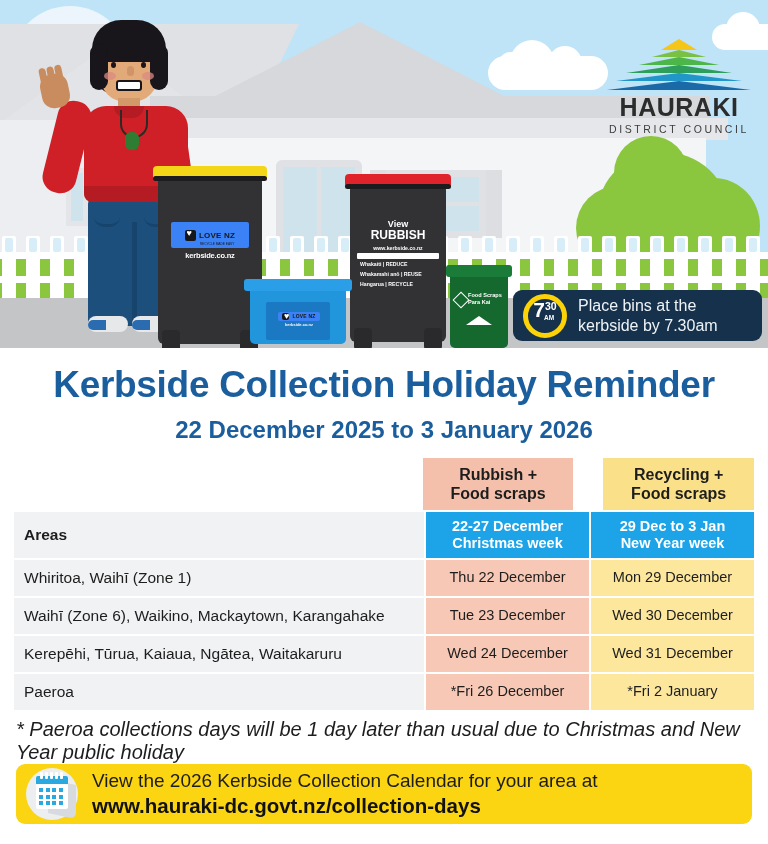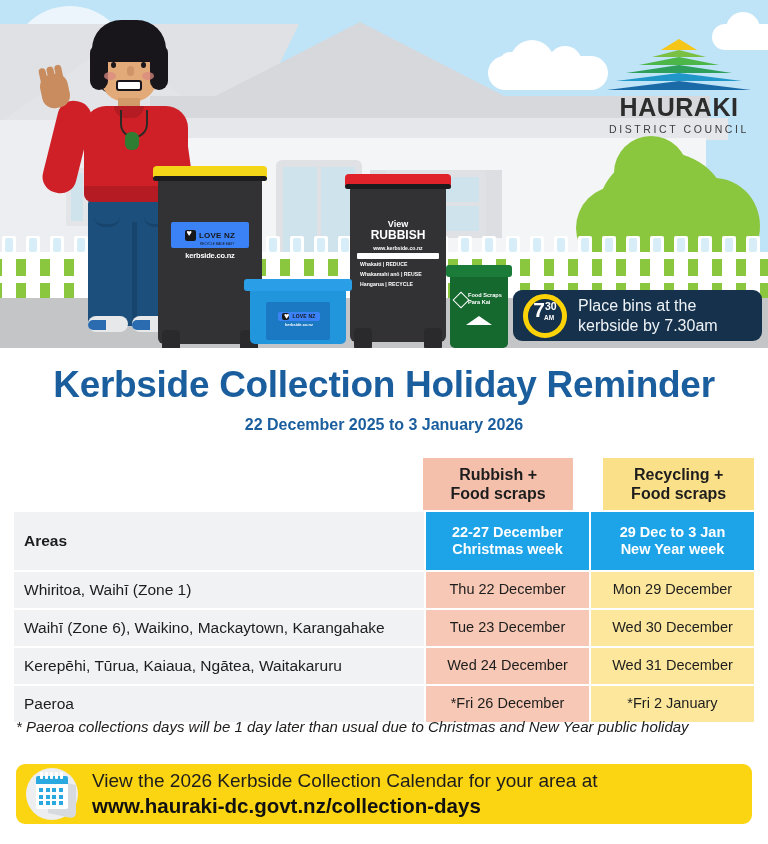--- a/index.html
+++ b/index.html
@@ -136,40 +136,40 @@
   .badge .clock{width:44px;height:44px;margin-left:10px;border-radius:50%;border:5px solid #fcd307;box-sizing:border-box;display:flex;align-items:baseline;justify-content:center;}
   .badge .c7{font-size:21px;font-weight:700;color:#fff;line-height:1;}
   .badge .c30{font-size:10.5px;font-weight:700;color:#fff;line-height:1;position:relative;top:-7px;}
   .badge .cam{font-size:6.5px;font-weight:700;color:#fff;position:absolute;margin-top:15px;margin-left:8px;}
   .badge .txt{margin-left:11px;color:#eef3f7;font-size:16px;line-height:1.24;}
 
   
   .title{position:absolute;left:0;top:364px;width:768px;text-align:center;
          font-size:37px;font-weight:700;color:#1b5e9e;letter-spacing:-.3px;}
   .subtitle{position:absolute;left:0;top:416px;width:768px;text-align:center;
-            font-size:16px;font-weight:700;color:#1b5e9e;}
+            font-size:24px;font-weight:700;color:#1b5e9e;}
 
   
   .table{position:absolute;left:14px;top:458px;width:740px;}
   .trow{display:flex;width:100%;margin-bottom:2px;}
   .c-area{width:410px;box-sizing:border-box;padding:9px 10px;font-size:15.5px;color:#1d1d1d;background:#f1f2f4;display:flex;align-items:center;}
   .c-area.blank{background:transparent;}
   .c-area.head{font-weight:700;font-size:15.5px;}
   .c-col{width:163px;margin-left:2px;box-sizing:border-box;padding:7px 4px;text-align:center;font-size:14.5px;color:#1d1d1d;line-height:1.2;display:flex;flex-direction:column;justify-content:center;}
   .c-col.pink{background:#f4c0ac;}
   .c-col.yellow{background:#fbe08a;}
   .c-col.pinkl{background:#f6c8b5;}
   .c-col.yellowl{background:#fce79d;}
   .c-col.blue{background:#1ca3e8;color:#fff;font-weight:700;}
   .c-col.headtype{font-weight:700;font-size:16px;padding:9px 4px;}
   .hrow{height:52px;gap:28px;}
-  .srow{height:58px;}
+  .srow{height:46px;}
   .drow{height:36px;}
 
-  .footnote{position:absolute;left:16px;top:718px;width:740px;font-size:15px;font-style:italic;color:#1d1d1d;}
+  .footnote{position:absolute;left:16px;top:718px;width:740px;font-size:20px;font-style:italic;color:#1d1d1d;}
 
   
   .banner{position:absolute;left:16px;top:764px;width:736px;height:60px;background:#fbd412;border-radius:9px;display:flex;align-items:center;}
   .cal{position:relative;width:52px;height:52px;margin-left:10px;flex:none;}
   .cal .disc{position:absolute;left:0;top:0;width:52px;height:52px;border-radius:50%;background:#eceef0;}
   .cal .shadow{position:absolute;left:22px;top:14px;width:28px;height:34px;background:#d7dade;border-radius:0 0 6px 0;transform:skewY(12deg);}
   .cal .sheet{position:absolute;left:10px;top:11px;width:32px;height:30px;background:#fff;border-radius:2px;}
   .cal .top{position:absolute;left:10px;top:8px;width:32px;height:8px;background:#2aa9e0;border-radius:2px 2px 0 0;}
   .cal .ring{position:absolute;top:4px;width:2.5px;height:7px;background:#fff;border-radius:1px;}
   .cal .dots{position:absolute;left:13px;top:20px;width:26px;display:flex;flex-wrap:wrap;gap:2.6px;}

